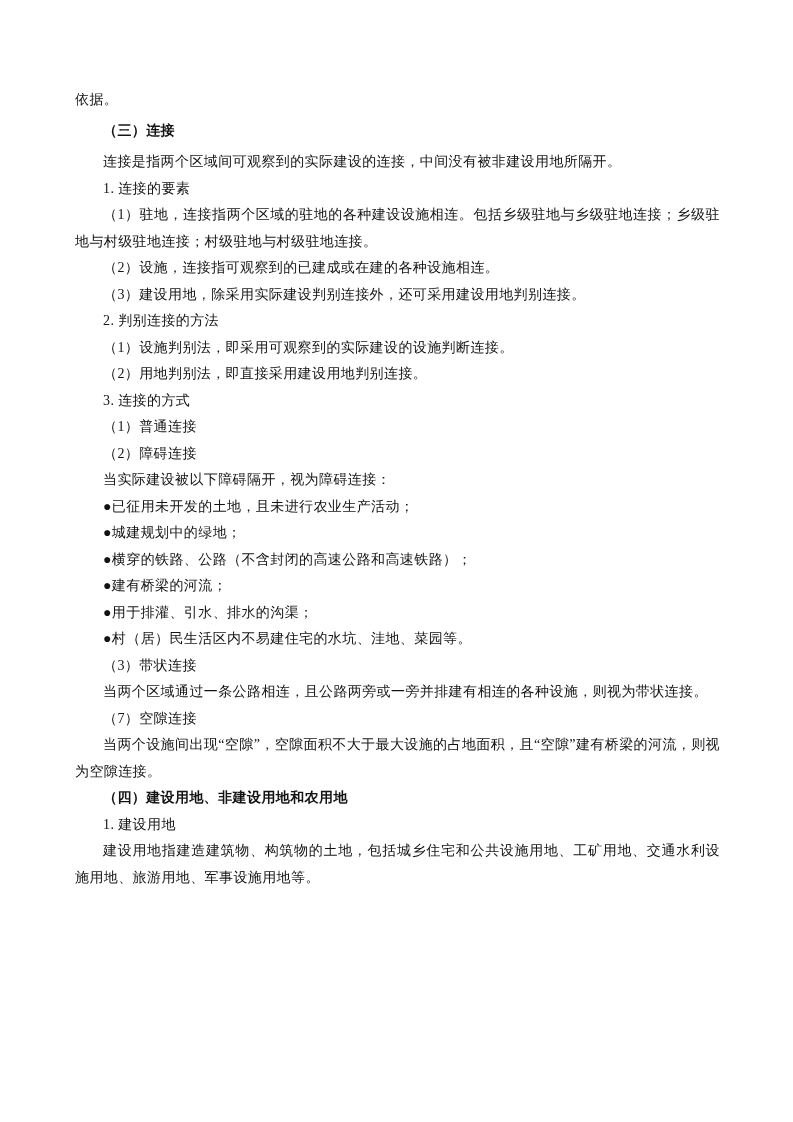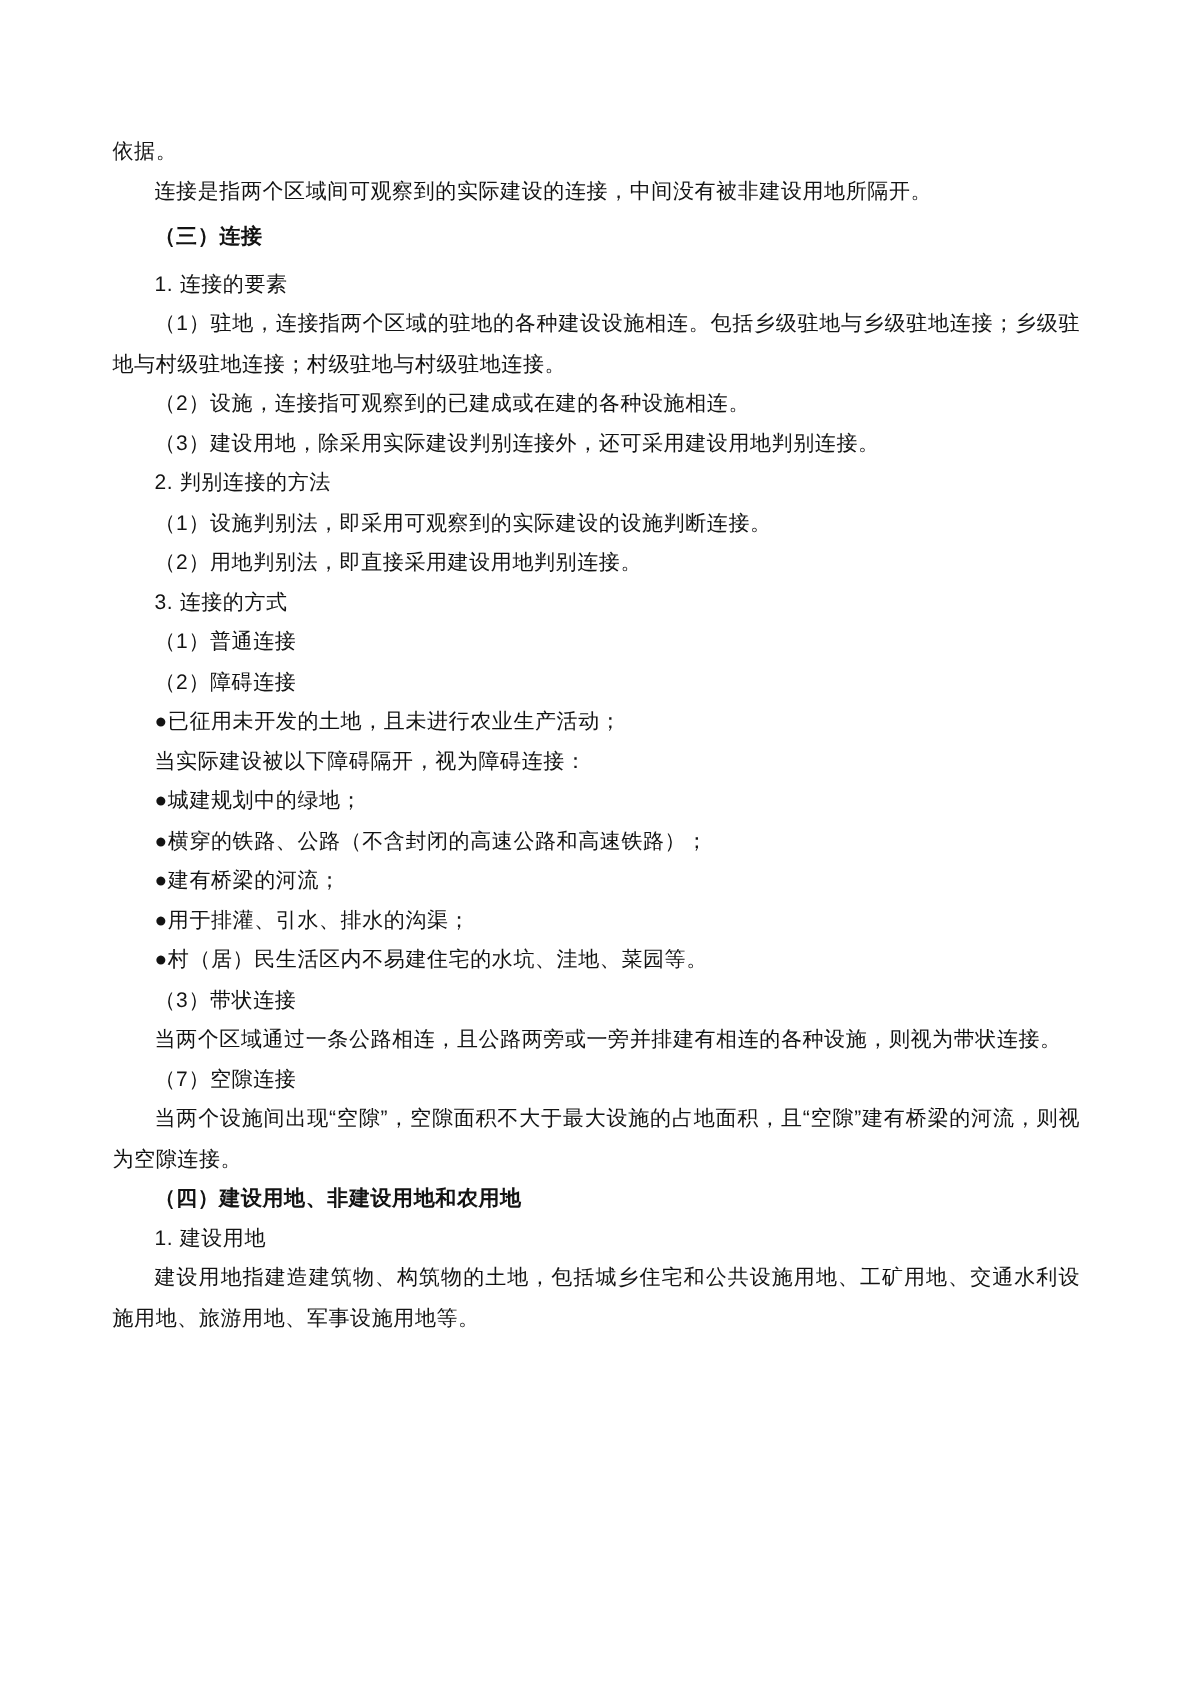--- a/index.html
+++ b/index.html
@@ -6,21 +6,21 @@
     margin: 0;
     padding: 0;
     background: #ffffff;
   }
   .page {
     position: relative;
     width: 793px;
     height: 886px;
     background: #ffffff;
     overflow: hidden;
-    font-family: Liberation Sans, sans-serif;
+    font-family: Liberation Serif, serif;
     color: #131313;
   }
   .content {
     position: absolute;
     left: 75px;
     top: 87px;
     width: 645px;
     font-size: 14px;
     line-height: 26.5px;
     letter-spacing: 0.4px;
@@ -49,34 +49,34 @@
     word-spacing: 10px;
     color: #131313;
   }
 </style>
 </head>
 <body>
 
 <div class="page">
   <div class="content">
     <p class="line flush">依据。</p>
+    <p class="line bold h-first">（三）连接</p>
     <p class="line">连接是指两个区域间可观察到的实际建设的连接，中间没有被非建设用地所隔开。</p>
-    <p class="line bold h-first">（三）连接</p>
     <p class="line">1. 连接的要素</p>
     <p class="line">（1）驻地，连接指两个区域的驻地的各种建设设施相连。包括乡级驻地与乡级驻地连接；乡级驻地与村级驻地连接；村级驻地与村级驻地连接。</p>
     <p class="line">（2）设施，连接指可观察到的已建成或在建的各种设施相连。</p>
     <p class="line">（3）建设用地，除采用实际建设判别连接外，还可采用建设用地判别连接。</p>
     <p class="line">2. 判别连接的方法</p>
     <p class="line">（1）设施判别法，即采用可观察到的实际建设的设施判断连接。</p>
     <p class="line">（2）用地判别法，即直接采用建设用地判别连接。</p>
     <p class="line">3. 连接的方式</p>
     <p class="line">（1）普通连接</p>
     <p class="line">（2）障碍连接</p>
+    <p class="line">当实际建设被以下障碍隔开，视为障碍连接：</p>
     <p class="line">●已征用未开发的土地，且未进行农业生产活动；</p>
-    <p class="line">当实际建设被以下障碍隔开，视为障碍连接：</p>
     <p class="line">●城建规划中的绿地；</p>
     <p class="line">●横穿的铁路、公路（不含封闭的高速公路和高速铁路）；</p>
     <p class="line">●建有桥梁的河流；</p>
     <p class="line">●用于排灌、引水、排水的沟渠；</p>
     <p class="line">●村（居）民生活区内不易建住宅的水坑、洼地、菜园等。</p>
     <p class="line">（3）带状连接</p>
     <p class="line">当两个区域通过一条公路相连，且公路两旁或一旁并排建有相连的各种设施，则视为带状连接。</p>
     <p class="line">（7）空隙连接</p>
     <p class="line">当两个设施间出现“空隙”，空隙面积不大于最大设施的占地面积，且“空隙”建有桥梁的河流，则视为空隙连接。</p>
     <p class="line bold">（四）建设用地、非建设用地和农用地</p>

